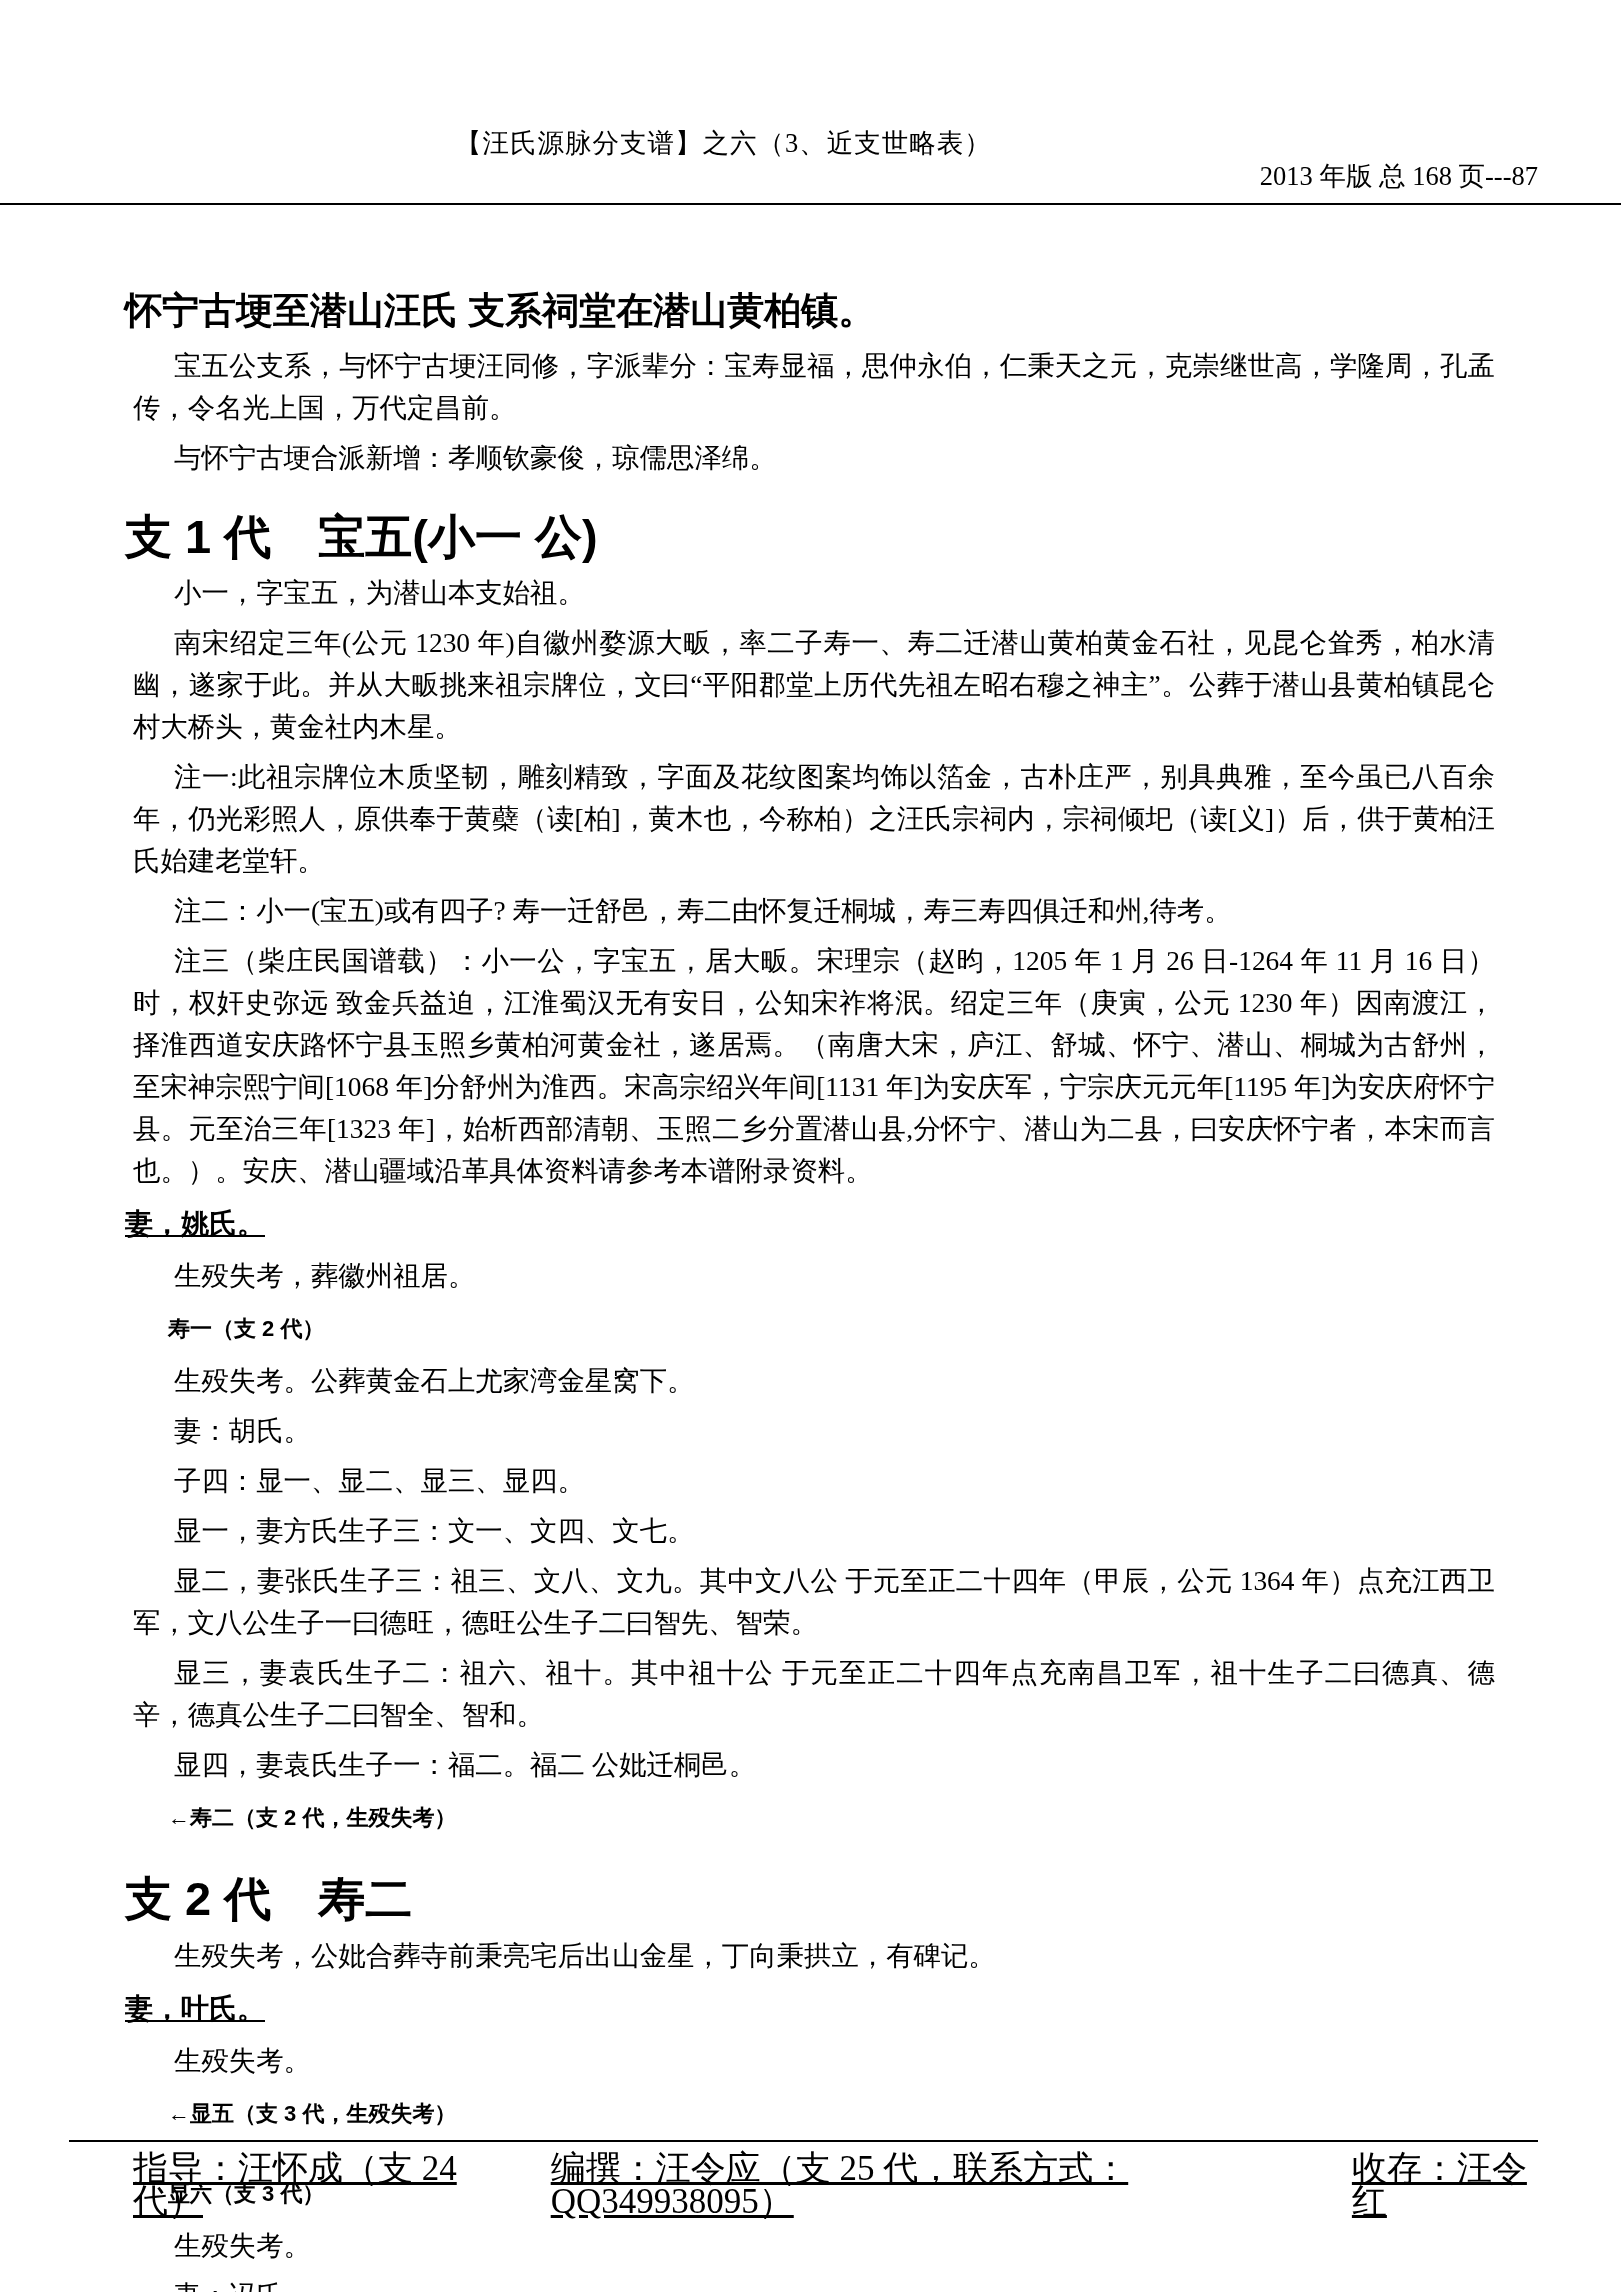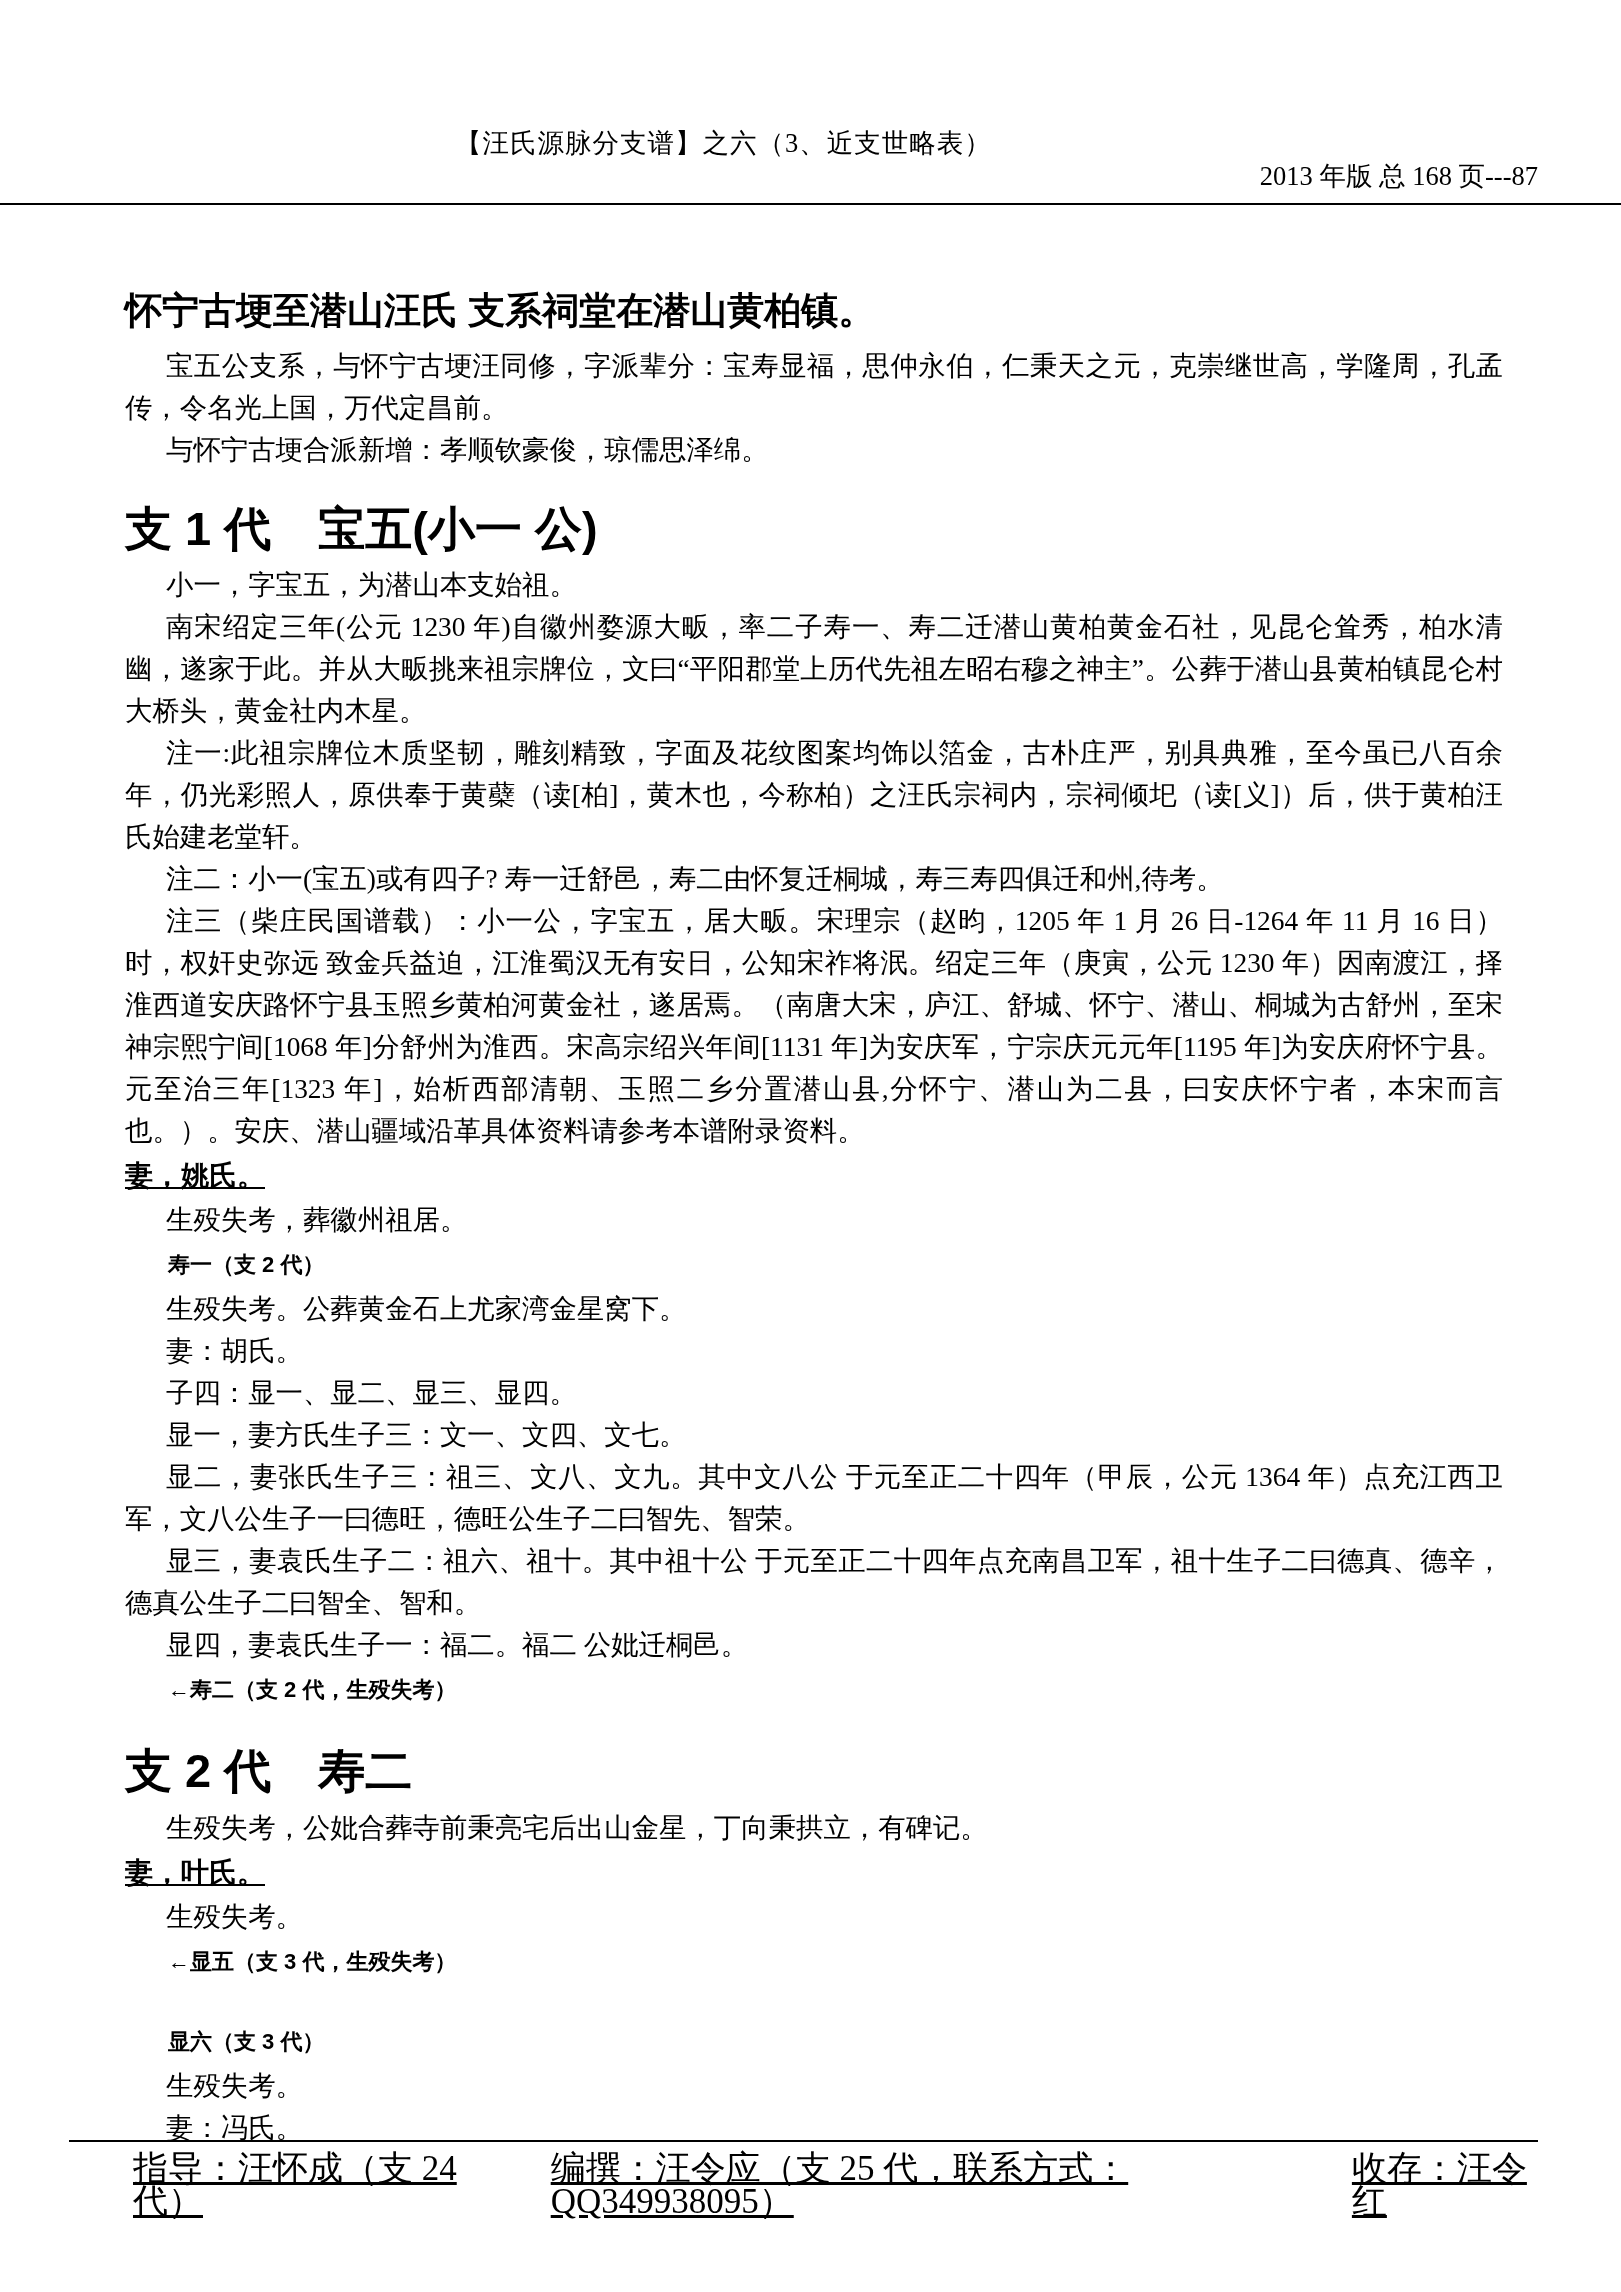--- a/index.html
+++ b/index.html
@@ -43,21 +43,21 @@
     font-family: "Liberation Sans", "DejaVu Sans", sans-serif;
     font-weight: bold;
     font-size: 47px;
     line-height: 53px;
     margin: 31px 0 9.8px 0;
     text-align: left;
   }
   .block-p {
     font-size: 27.4px;
     line-height: 42px;
-    margin: 0;
+    margin: 8px;
     text-indent: 41px;
   }
   .block-bold {
     font-family: "Liberation Sans", "DejaVu Sans", sans-serif;
     font-weight: bold;
     font-size: 28px;
     line-height: 47px;
     margin: 0;
     text-align: left;
     text-decoration: underline;

